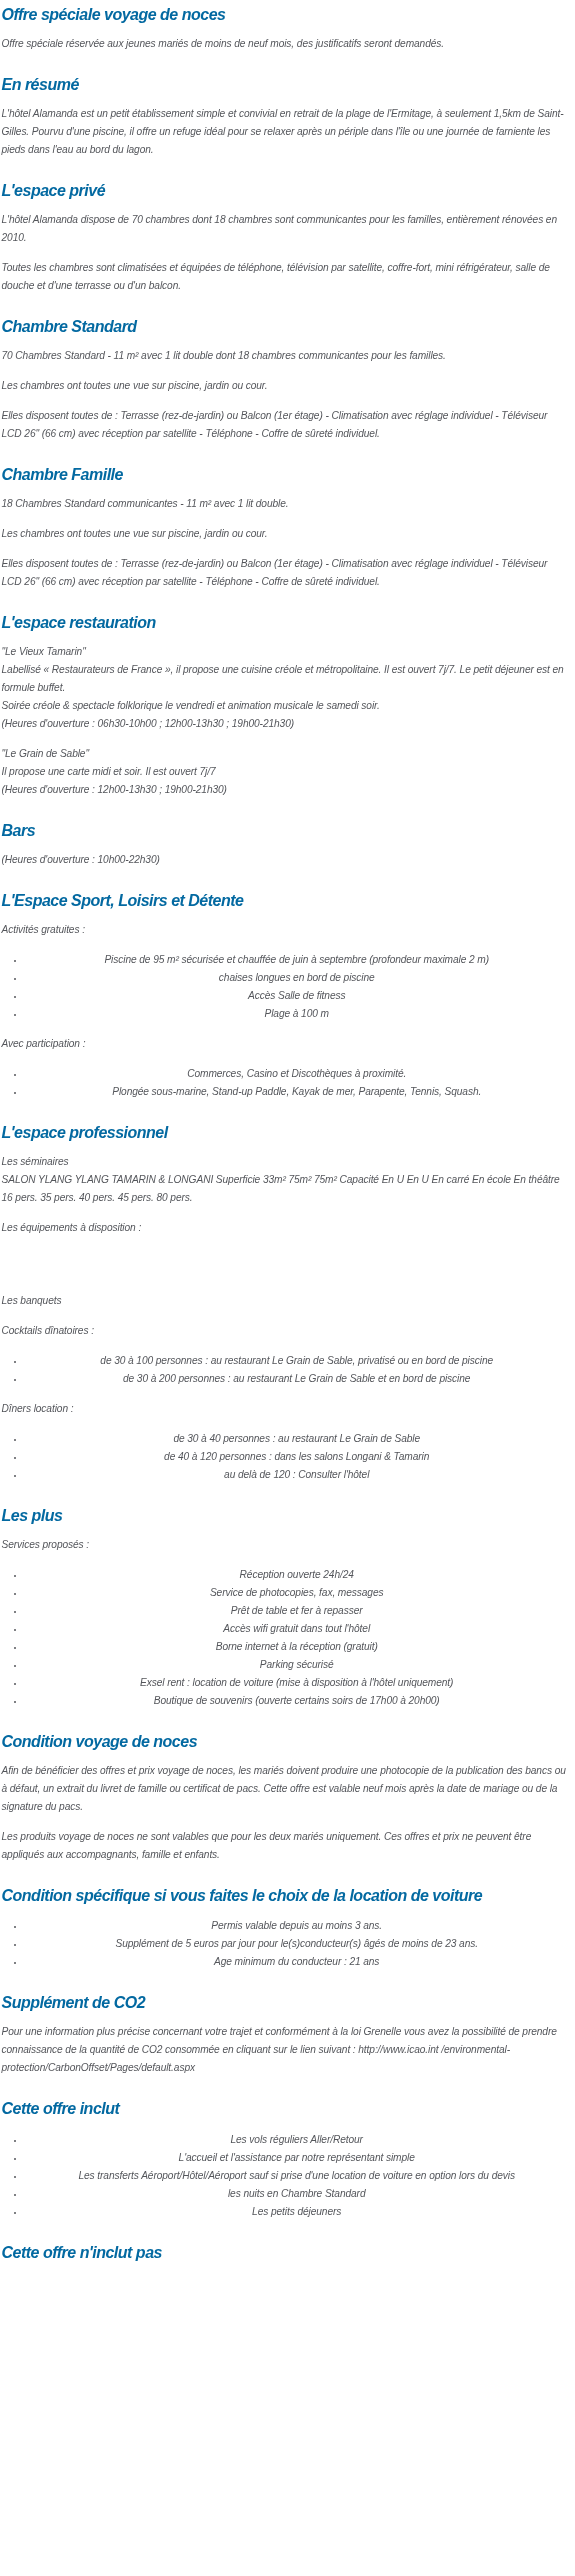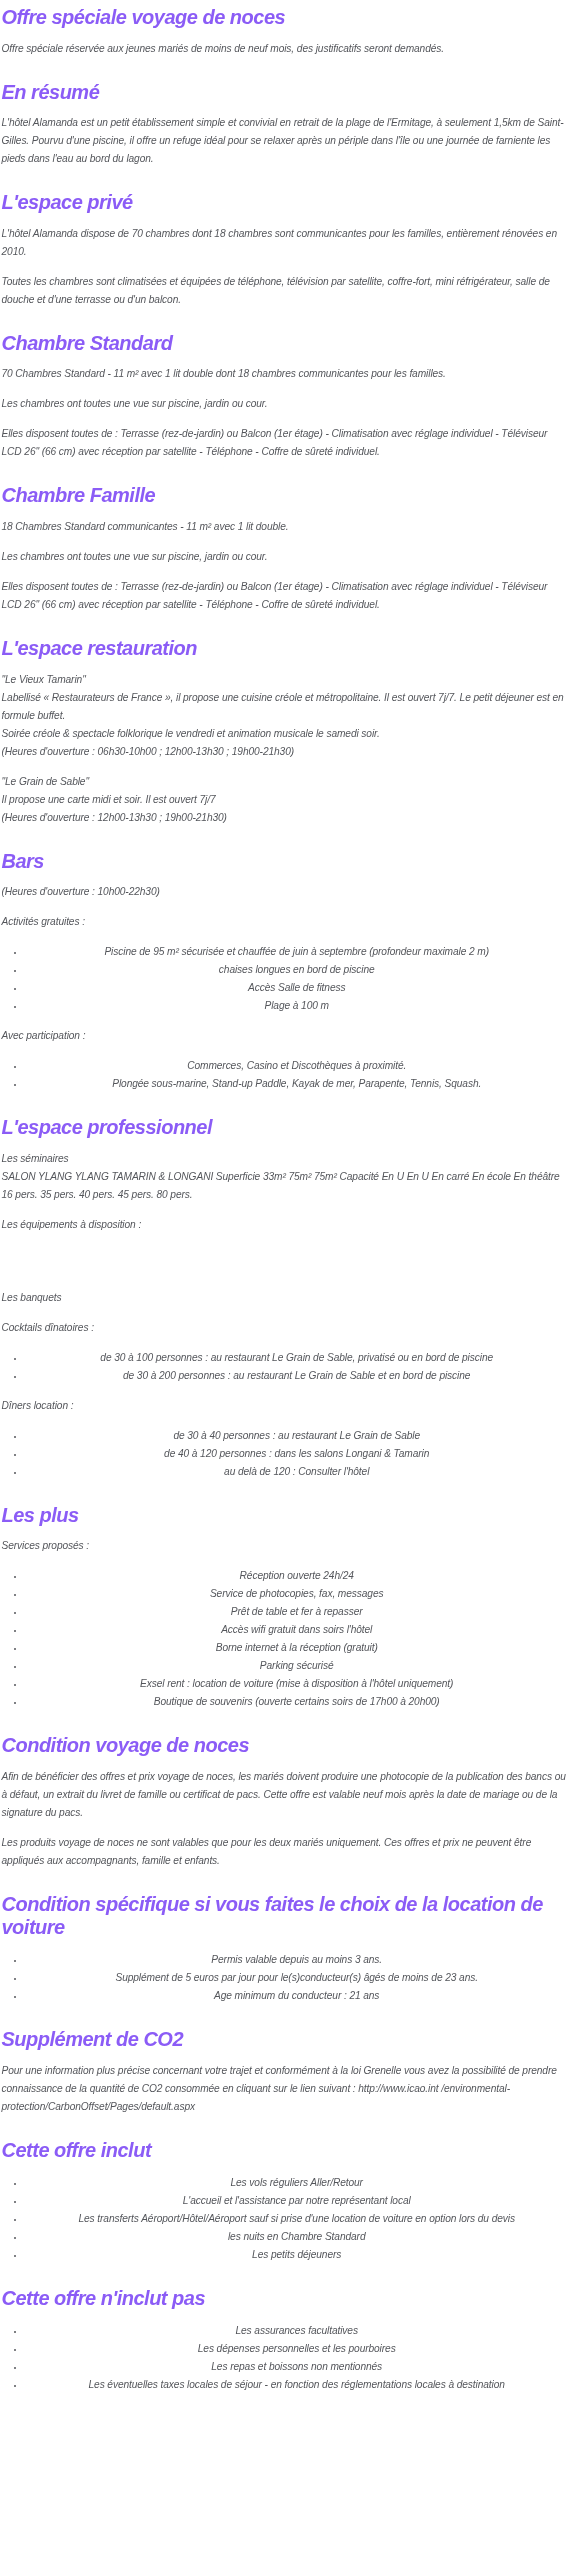--- a/index.html
+++ b/index.html
@@ -12,22 +12,22 @@
     width: 575px;
     font-family: "Liberation Sans", sans-serif;
     font-style: italic;
     color: #54565b;
   }
   main[data-name="article"] {
     padding: 4.6px 7.6px 13.7px 1.5px;
   }
   section { margin: 0; }
   h2 {
-    color: #8b5cf6;
-    font-size: 20px;
+    color: #0369a1;
+    font-size: 16px;
     font-weight: 700;
     font-style: italic;
     letter-spacing: -0.5px;
     line-height: 1.15;
     margin: 23px 0 10.6px 0;
   }
   section:first-child h2 { margin-top: 1.5px; }
   p {
     margin: 0 0 12px 0;
     font-size: 10.2px;
@@ -110,20 +110,21 @@
         <span class="line" data-name="paragraph-line">(Heures d'ouverture : 12h00-13h30 ; 19h00-21h30)</span>
       </p>
     </section>
     <section data-name="section">
       <h2 data-name="section-heading">Bars</h2>
       <p data-name="paragraph">
         <span class="line" data-name="paragraph-line">(Heures d'ouverture : 10h00-22h30)</span>
       </p>
     </section>
     <section data-name="section">
+      <h2 data-name="section-heading">L'Espace Sport, Loisirs et Détente</h2>
       <p data-name="paragraph">
         <span class="line" data-name="paragraph-line">Activités gratuites :</span>
       </p>
       <ul data-name="bullet-list">
         <li data-name="bullet-item">Piscine de 95 m² sécurisée et chauffée de juin à septembre (profondeur maximale 2 m)</li>
         <li data-name="bullet-item">chaises longues en bord de piscine</li>
         <li data-name="bullet-item">Accès Salle de fitness</li>
         <li data-name="bullet-item">Plage à 100 m</li>
       </ul>
       <p data-name="paragraph">
@@ -165,21 +166,21 @@
     </section>
     <section data-name="section">
       <h2 data-name="section-heading">Les plus</h2>
       <p data-name="paragraph">
         <span class="line" data-name="paragraph-line">Services proposés :</span>
       </p>
       <ul data-name="bullet-list">
         <li data-name="bullet-item">Réception ouverte 24h/24</li>
         <li data-name="bullet-item">Service de photocopies, fax, messages</li>
         <li data-name="bullet-item">Prêt de table et fer à repasser</li>
-        <li data-name="bullet-item">Accès wifi gratuit dans soirs l'hôtel</li>
+        <li data-name="bullet-item">Accès wifi gratuit dans tout l'hôtel</li>
         <li data-name="bullet-item">Borne internet à la réception (gratuit)</li>
         <li data-name="bullet-item">Parking sécurisé</li>
         <li data-name="bullet-item">Exsel rent : location de voiture (mise à disposition à l'hôtel uniquement)</li>
         <li data-name="bullet-item">Boutique de souvenirs (ouverte certains soirs de 17h00 à 20h00)</li>
       </ul>
     </section>
     <section data-name="section">
       <h2 data-name="section-heading">Condition voyage de noces</h2>
       <p data-name="paragraph">
         <span class="line" data-name="paragraph-line">Afin de bénéficier des offres et prix voyage de noces, les mariés doivent produire une photocopie de la publication des bancs ou à défaut, un extrait du livret de famille ou certificat de pacs. Cette offre est valable neuf mois après la date de mariage ou de la signature du pacs.</span>
@@ -199,29 +200,23 @@
     <section data-name="section">
       <h2 data-name="section-heading">Supplément de CO2</h2>
       <p data-name="paragraph">
         <span class="line" data-name="paragraph-line">Pour une information plus précise concernant votre trajet et conformément à la loi Grenelle vous avez la possibilité de prendre connaissance de la quantité de CO2 consommée en cliquant sur le lien suivant : http://www.icao.int /environmental-protection/CarbonOffset/Pages/default.aspx</span>
       </p>
     </section>
     <section data-name="section">
       <h2 data-name="section-heading">Cette offre inclut</h2>
       <ul data-name="bullet-list">
         <li data-name="bullet-item">Les vols réguliers Aller/Retour</li>
-        <li data-name="bullet-item">L'accueil et l'assistance par notre représentant local</li>
+        <li data-name="bullet-item">L'accueil et l'assistance par notre représentant simple</li>
         <li data-name="bullet-item">Les transferts Aéroport/Hôtel/Aéroport sauf si prise d'une location de voiture en option lors du devis</li>
         <li data-name="bullet-item">les nuits en Chambre Standard</li>
         <li data-name="bullet-item">Les petits déjeuners</li>
       </ul>
     </section>
     <section data-name="section">
       <h2 data-name="section-heading">Cette offre n'inclut pas</h2>
-      <ul data-name="bullet-list">
-        <li data-name="bullet-item">Les assurances facultatives</li>
-        <li data-name="bullet-item">Les dépenses personnelles et les pourboires</li>
-        <li data-name="bullet-item">Les repas et boissons non mentionnés</li>
-        <li data-name="bullet-item">Les éventuelles taxes locales de séjour - en fonction des réglementations locales à destination</li>
-      </ul>
     </section>
   </main>
 
 
 </body></html>

